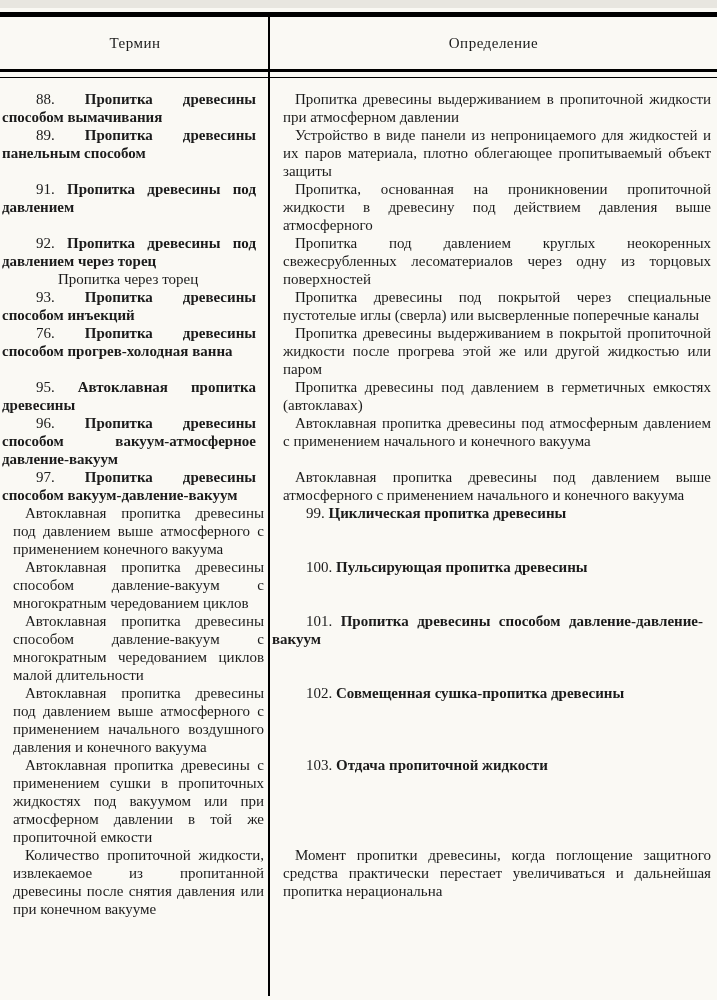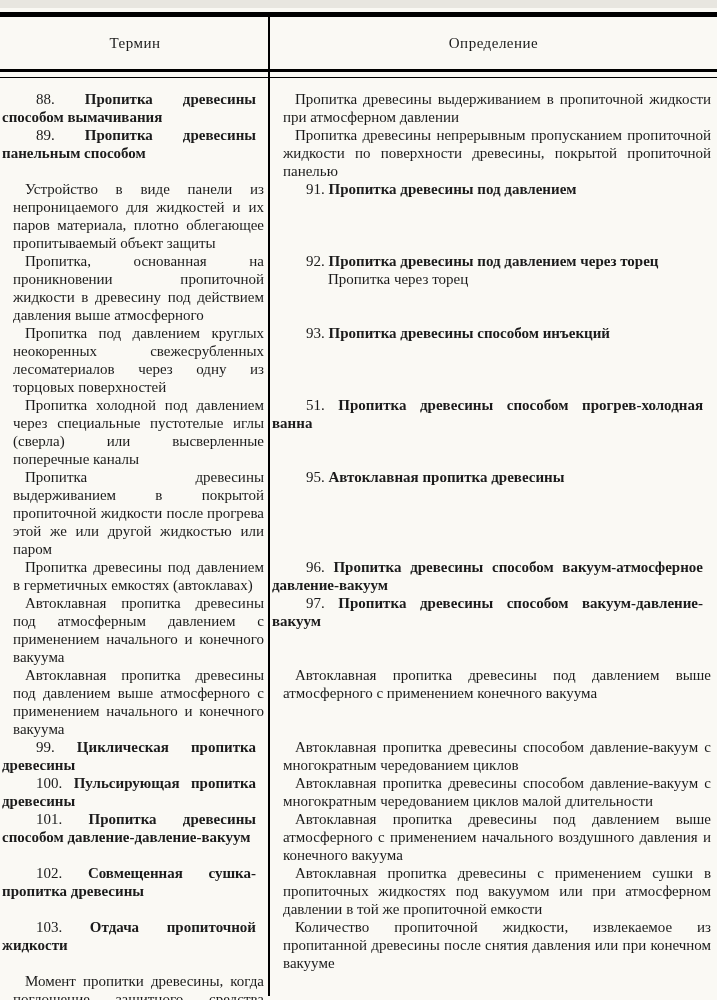--- a/index.html
+++ b/index.html
@@ -74,23 +74,20 @@
 
   </div>
   <div class="cell def-cell">
     <p class="def">Пропитка древесины выдерживанием в пропиточной жидкости при атмосферном давлении</p>
   </div>
 
   <div class="cell term-cell">
     <p class="term"><span class="num">89.</span> <span class="term-text">Пропитка древесины панельным способом</span></p>
 
   </div>
-  <div class="cell def-cell">
-    <p class="def">Пропитка древесины непрерывным пропусканием пропиточной жидкости по поверхности древесины, покрытой пропиточной панелью</p>
-  </div>
 
   <div class="cell def-cell">
     <p class="def">Устройство в виде панели из непроницаемого для жидкостей и их паров материала, плотно облегающее пропитываемый объект защиты</p>
   </div>
 
   <div class="cell term-cell">
     <p class="term"><span class="num">91.</span> <span class="term-text">Пропитка древесины под давлением</span></p>
 
   </div>
   <div class="cell def-cell">
@@ -103,25 +100,25 @@
   </div>
   <div class="cell def-cell">
     <p class="def">Пропитка под давлением круглых неокоренных свежесрубленных лесоматериалов через одну из торцовых поверхностей</p>
   </div>
 
   <div class="cell term-cell">
     <p class="term"><span class="num">93.</span> <span class="term-text">Пропитка древесины способом инъекций</span></p>
 
   </div>
   <div class="cell def-cell">
-    <p class="def">Пропитка холодной под давлением через специальные пустотелые иглы (сверла) или высверленные поперечные каналы</p>
+    <p class="def">Пропитка древесины под покрытой через специальные пустотелые иглы (сверла) или высверленные поперечные каналы</p>
   </div>
 
   <div class="cell term-cell">
-    <p class="term"><span class="num">51.</span> <span class="term-text">Пропитка древесины способом прогрев-холодная ванна</span></p>
+    <p class="term"><span class="num">76.</span> <span class="term-text">Пропитка древесины способом прогрев-холодная ванна</span></p>
 
   </div>
   <div class="cell def-cell">
     <p class="def">Пропитка древесины выдерживанием в покрытой пропиточной жидкости после прогрева этой же или другой жидкостью или паром</p>
   </div>
 
   <div class="cell term-cell">
     <p class="term"><span class="num">95.</span> <span class="term-text">Автоклавная пропитка древесины</span></p>
 
   </div>

